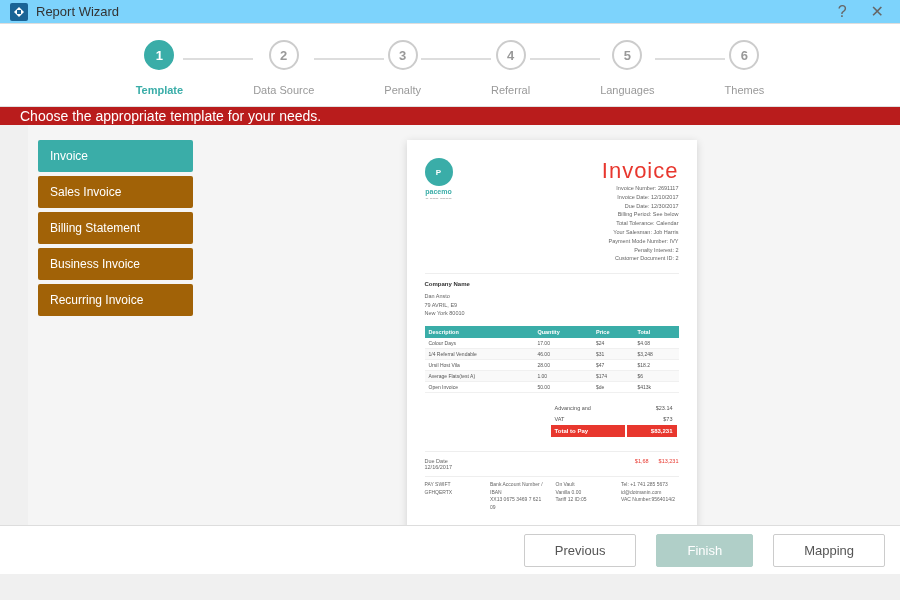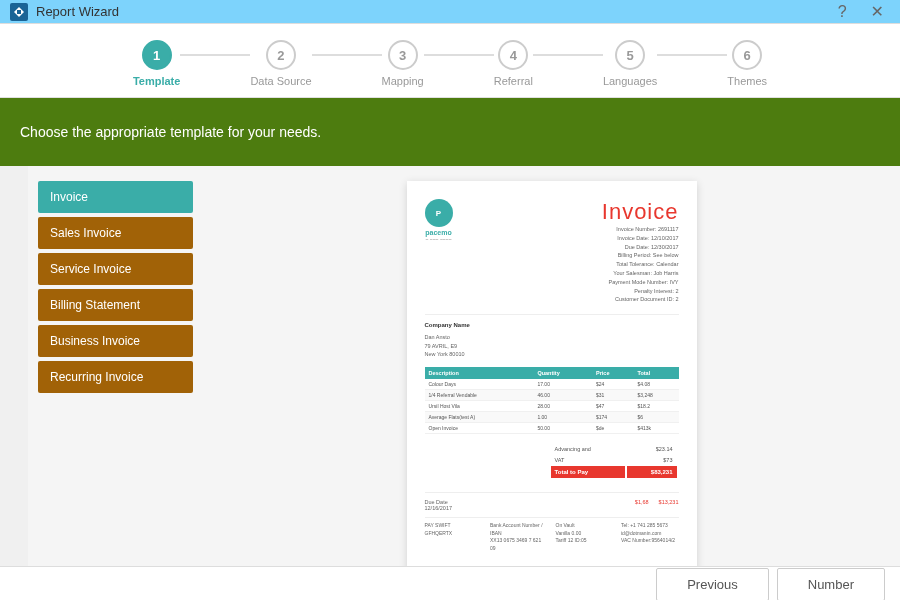--- a/index.html
+++ b/index.html
@@ -57,37 +57,37 @@
       border-color: #3aada8;
       color: #fff;
     }
     .step-circle.inactive {
       background: #fff;
       border-color: #ccc;
       color: #999;
     }
     .step-label {
       font-size: 11px;
-      margin-top: 5px;
+      margin-top: 14px;
       color: #999;
       text-align: center;
     }
     .step-label.active { color: #3aada8; font-weight: 600; }
     .step-connector {
       width: 70px;
       height: 2px;
       background: #ddd;
       margin-bottom: 18px;
     }
 
     
     .banner {
-      background: #4d7c0f;
+      background: #b91c1c;
       color: #fff;
-      padding: 26px 20px;
+      padding: 1px 20px;
       font-size: 14px;
       font-weight: 500;
     }
 
     
     .main-content {
       display: flex;
       height: calc(600px - 36px - 72px - 40px - 52px);
       background: #f5f5f5;
       margin-left: 28px;
@@ -160,28 +160,28 @@
 
     .inv-footer { margin-top: 12px; border-top: 1px solid #eee; padding-top: 6px; }
     .inv-footer-due { display: flex; justify-content: space-between; margin-bottom: 6px; }
     .inv-footer-due .due-label { font-size: 5.5px; color: #666; }
     .inv-footer-due .due-amounts { display: flex; gap: 10px; font-size: 5.5px; color: #e8372e; }
     .inv-footer-bank { display: flex; gap: 8px; font-size: 5px; color: #666; border-top: 1px solid #eee; padding-top: 4px; }
     .inv-footer-bank div { flex: 1; line-height: 1.5; }
 
     
     .bottom-bar {
-      height: 36px;
+      height: 49px;
       background: #fff;
       border-top: 1px solid #ddd;
       display: flex;
       justify-content: flex-end;
       align-items: center;
       padding: 0 15px;
-      gap: 8px;
+      gap: 20px;
     }
     .btn {
       padding: 8px 30px;
       border: 1px solid #ccc;
       border-radius: 2px;
       cursor: pointer;
       font-size: 13px;
       background: #fff;
       color: #555;
     }
@@ -213,21 +213,21 @@
     <div class="step-label active">Template</div>
   </div>
   <div class="step-connector"></div>
   <div class="step-item">
     <div class="step-circle inactive">2</div>
     <div class="step-label">Data Source</div>
   </div>
   <div class="step-connector"></div>
   <div class="step-item">
     <div class="step-circle inactive">3</div>
-    <div class="step-label">Mapping</div>
+    <div class="step-label">Penalty</div>
   </div>
   <div class="step-connector"></div>
   <div class="step-item">
     <div class="step-circle inactive">4</div>
     <div class="step-label">Referral</div>
   </div>
   <div class="step-connector"></div>
   <div class="step-item">
     <div class="step-circle inactive">5</div>
     <div class="step-label">Languages</div>
@@ -244,23 +244,20 @@
 </div>
 
 <div class="main-content">
 
   <div class="sidebar">
     <div class="sidebar-item selected">
       <span>Invoice</span>
     </div>
     <div class="sidebar-item">
       <span>Sales Invoice</span>
-    </div>
-    <div class="sidebar-item">
-      <span>Service Invoice</span>
     </div>
     <div class="sidebar-item">
       <span>Billing Statement</span>
     </div>
     <div class="sidebar-item">
       <span>Business Invoice</span>
     </div>
     <div class="sidebar-item">
       <span>Recurring Invoice</span>
     </div>
@@ -382,14 +379,15 @@
           <div>Tel: +1 741 285 5673<br>id@dotmanin.com<br>VAC Number:9564014/2</div>
         </div>
       </div>
 
     </div>
   </div>
 </div>
 
 <div class="bottom-bar">
   <button class="btn">Previous</button>
-  <button class="btn">Number</button>
+  <button class="btn btn-finish">Finish</button>
+  <button class="btn">Mapping</button>
 </div>
 
 </body></html>

